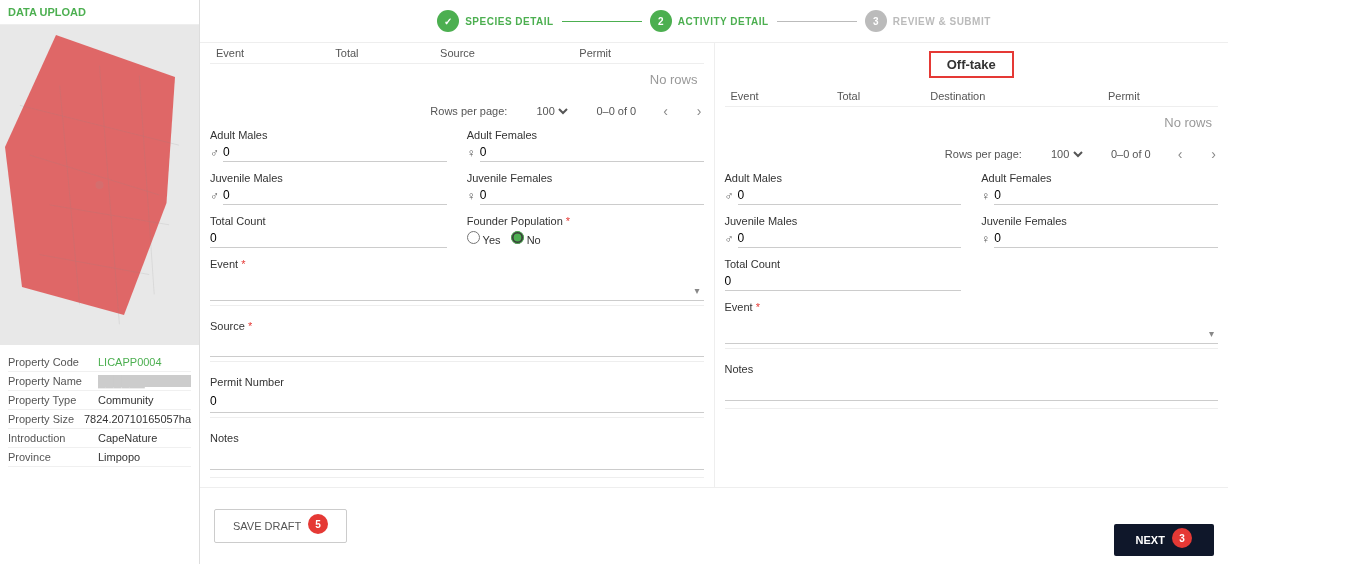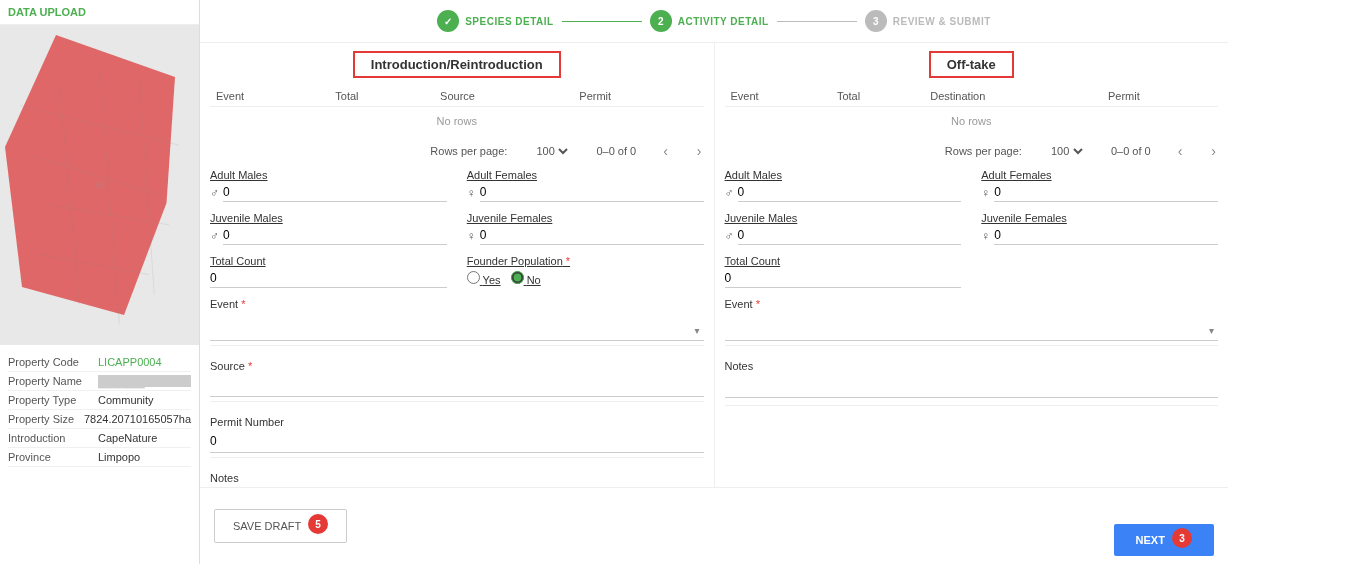--- a/index.html
+++ b/index.html
@@ -41,29 +41,29 @@
     .panel { flex: 1; display: flex; flex-direction: column; padding: 0 10px; overflow-y: auto; border-right: 1px solid #eee; }
     .panel:last-child { border-right: none; }
 
     
     .panel-header { display: flex; justify-content: center; padding: 8px 0; }
     .panel-title-box { border: 2px solid #e53935; padding: 4px 16px; font-weight: bold; font-size: 13px; color: #333; }
 
     
     .data-table { width: 100%; border-collapse: collapse; margin-bottom: 4px; }
     .data-table th { text-align: left; font-size: 11px; color: #555; font-weight: normal; padding: 4px 6px; border-bottom: 1px solid #eee; }
-    .data-table td { text-align: center; font-size: 11px; color: #999; padding: 8px 6px; }
+    .data-table td { text-align: right; font-size: 13px; color: #999; padding: 8px 6px; }
     .table-footer { display: flex; justify-content: flex-end; align-items: center; gap: 25px; padding: 4px 0; font-size: 11px; color: #555; margin-bottom: 6px; }
     .rows-per-page-select { border: none; font-size: 11px; color: #555; background: transparent; }
     .pagination-btn { background: none; border: none; cursor: pointer; color: #888; font-size: 14px; padding: 0 2px; }
 
     
     .form-row { display: flex; gap: 20px; margin-bottom: 10px; }
     .form-group { flex: 1; }
-    .form-group label { font-size: 11px; color: #333; display: block; margin-bottom: 2px; text-decoration: underline; }
+    .form-group label { font-size: 11px; color: #333; display: block; margin-bottom: 2px; }
     .form-group .field-with-icon { display: flex; align-items: center; gap: 4px; }
     .gender-icon { color: #555; font-size: 12px; }
     .form-input { border: none; border-bottom: 1px solid #ccc; outline: none; width: 100%; font-size: 12px; padding: 2px 0; background: transparent; }
 
     
     .radio-group { display: flex; align-items: center; gap: 10px; margin-top: 4px; }
     .radio-label { display: flex; align-items: center; gap: 3px; font-size: 12px; cursor: pointer; }
     .radio-label input[type="radio"] { accent-color: #4caf50; }
 
     
@@ -80,21 +80,21 @@
 
     
     .add-btn-row { display: flex; justify-content: flex-end; margin-bottom: 8px; }
     .add-btn { background: #fff; border: 1px solid #ccc; padding: 4px 14px; font-size: 11px; cursor: pointer; color: #555; border-radius: 2px; }
 
     
     .bottom-bar { display: flex; justify-content: space-between; align-items: center; padding: 8px 14px; border-top: 1px solid #eee; background: #fff; }
     .save-draft-btn { background: #fff; border: 1px solid #ccc; padding: 6px 18px; font-size: 11px; cursor: pointer; color: #555; border-radius: 2px; }
     .nav-buttons { display: flex; gap: 8px; }
     .back-btn { background: #fff; border: 1px solid #ccc; padding: 6px 18px; font-size: 11px; cursor: pointer; color: #555; border-radius: 2px; }
-    .next-btn { background: #3b82f6; border: none; padding: 6px 22px; font-size: 11px; cursor: pointer; color: #fff; border-radius: 2px; font-weight: bold; margin-top: 28px; }
+    .next-btn { background: #0f172a; border: none; padding: 6px 22px; font-size: 11px; cursor: pointer; color: #fff; border-radius: 2px; font-weight: bold; margin-top: 28px; }
 
     
     .badge { display: inline-flex; align-items: center; justify-content: center; width: 20px; height: 20px; border-radius: 50%; background: #e53935; color: white; font-size: 10px; font-weight: bold; position: relative; top: -2px; margin-left: 4px; }
 
     
     .source-row { margin-bottom: 10px; }
     .source-label { font-size: 11px; color: #333; margin-bottom: 2px; }
     .source-input { width: 100%; border: none; border-bottom: 1px solid #ccc; outline: none; font-size: 12px; padding: 4px 0; background: transparent; }
 
     .divider-line { border: none; border-top: 1px solid #eee; margin: 4px 0; }
@@ -164,23 +164,20 @@
       <div class="step-line"></div>
       <div class="progress-step">
         <div class="step-circle inactive">3</div>
         <span class="step-label inactive">REVIEW &amp; SUBMIT</span>
       </div>
     </div>
 
     <div class="panels">
 
       <div class="panel">
-        <div class="panel-header">
-          <div class="panel-title-box">Introduction/Reintroduction</div>
-        </div>
 
         <table class="data-table">
           <thead>
             <tr>
               <th>Event</th>
               <th>Total</th>
               <th>Source</th>
               <th>Permit</th>
             </tr>
           </thead>

